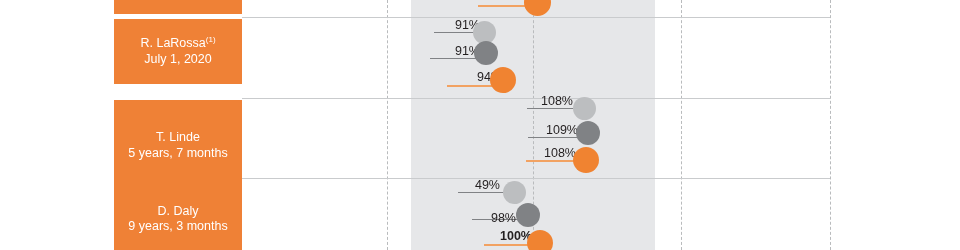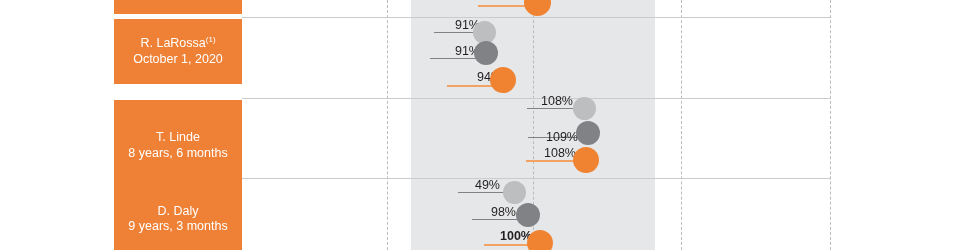--- a/index.html
+++ b/index.html
@@ -83,62 +83,62 @@
   <div class="hrule" style="top:17px;"></div>
   <div class="hrule" style="top:98px;"></div>
   <div class="hrule" style="top:178px;"></div>
 
   <div class="namebox" style="top:-60px;height:74px;"></div>
   <div class="leader l-orange" style="left:478px;top:5px;width:62px;"></div>
   <div class="bubble b-orange" style="left:524px;top:-11px;width:27px;height:27px;"></div>
 
   <div class="namebox" style="top:19px;height:65px;">
     <span class="ln"><span>R. LaRossa</span><sup>(1)</sup></span>
-    <span class="ln">October 1, 2020</span>
+    <span class="ln">July 1, 2020</span>
   </div>
 
   <div class="leader l-gray" style="left:434px;top:32px;width:50px;"></div>
   <div class="vlabel" style="left:434px;top:18px;width:46px;">91%</div>
   <div class="bubble b-light" style="left:473px;top:21px;width:23px;height:23px;"></div>
 
   <div class="leader l-gray" style="left:430px;top:58px;width:56px;"></div>
   <div class="vlabel" style="left:430px;top:44px;width:50px;">91%</div>
   <div class="bubble b-dark" style="left:474px;top:41px;width:24px;height:24px;"></div>
 
   <div class="leader l-orange" style="left:447px;top:85px;width:60px;"></div>
   <div class="vlabel" style="left:447px;top:70px;width:55px;">94%</div>
   <div class="bubble b-orange" style="left:490px;top:67px;width:26px;height:26px;"></div>
 
   <div class="namebox" style="top:100px;height:91px;">
     <span class="ln">T. Linde</span>
-    <span class="ln">8 years, 6 months</span>
+    <span class="ln">5 years, 7 months</span>
   </div>
 
   <div class="leader l-gray" style="left:527px;top:108px;width:46px;"></div>
   <div class="vlabel" style="left:521px;top:94px;width:52px;">108%</div>
   <div class="bubble b-light" style="left:573px;top:97px;width:23px;height:23px;"></div>
 
   <div class="leader l-gray" style="left:528px;top:137px;width:50px;"></div>
-  <div class="vlabel" style="left:522px;top:123px;width:56px;margin-top:7px;">109%</div>
+  <div class="vlabel" style="left:522px;top:123px;width:56px;">109%</div>
   <div class="bubble b-dark" style="left:576px;top:121px;width:24px;height:24px;"></div>
 
   <div class="leader l-orange" style="left:526px;top:160px;width:50px;"></div>
   <div class="vlabel" style="left:520px;top:146px;width:56px;">108%</div>
   <div class="bubble b-orange" style="left:573px;top:147px;width:26px;height:26px;"></div>
 
   <div class="namebox" style="top:180px;height:78px;">
     <span class="ln">D. Daly</span>
     <span class="ln">9 years, 3 months</span>
   </div>
 
   <div class="leader l-gray" style="left:458px;top:192px;width:46px;"></div>
   <div class="vlabel" style="left:458px;top:178px;width:42px;">49%</div>
   <div class="bubble b-light" style="left:503px;top:181px;width:23px;height:23px;"></div>
 
   <div class="leader l-gray" style="left:472px;top:219px;width:48px;"></div>
-  <div class="vlabel" style="left:468px;top:205px;width:48px;">98%</div>
+  <div class="vlabel" style="left:468px;top:211px;width:48px;">98%</div>
   <div class="bubble b-dark" style="left:516px;top:203px;width:24px;height:24px;"></div>
 
   <div class="leader l-orange" style="left:484px;top:244px;width:46px;"></div>
   <div class="vlabel" style="left:480px;top:229px;width:52px;font-weight:bold;">100%</div>
   <div class="bubble b-orange" style="left:527px;top:230px;width:26px;height:26px;"></div>
 
 </div>
 
 </body></html>

